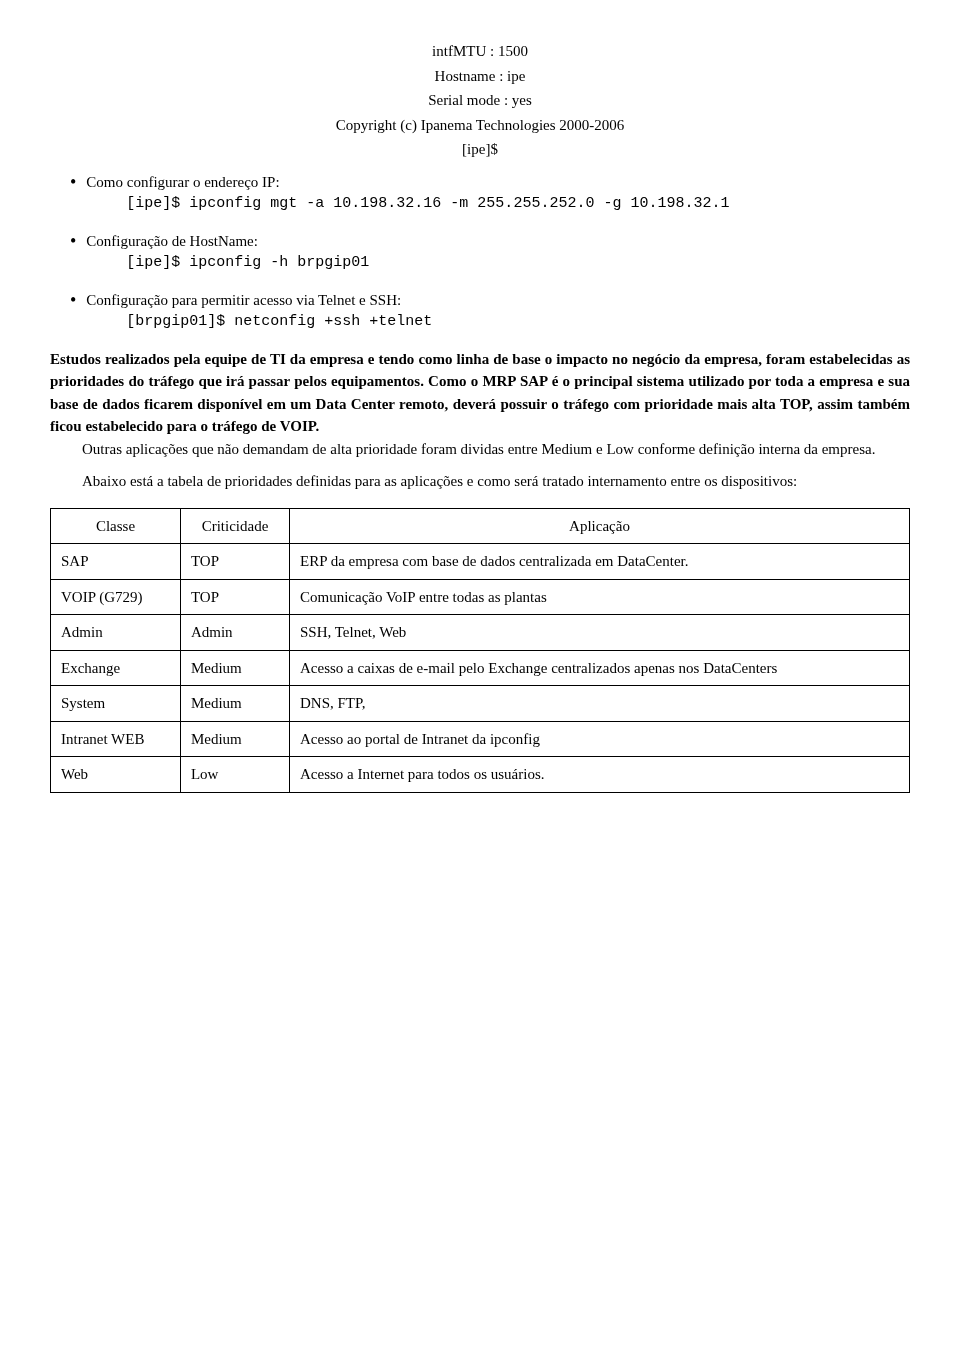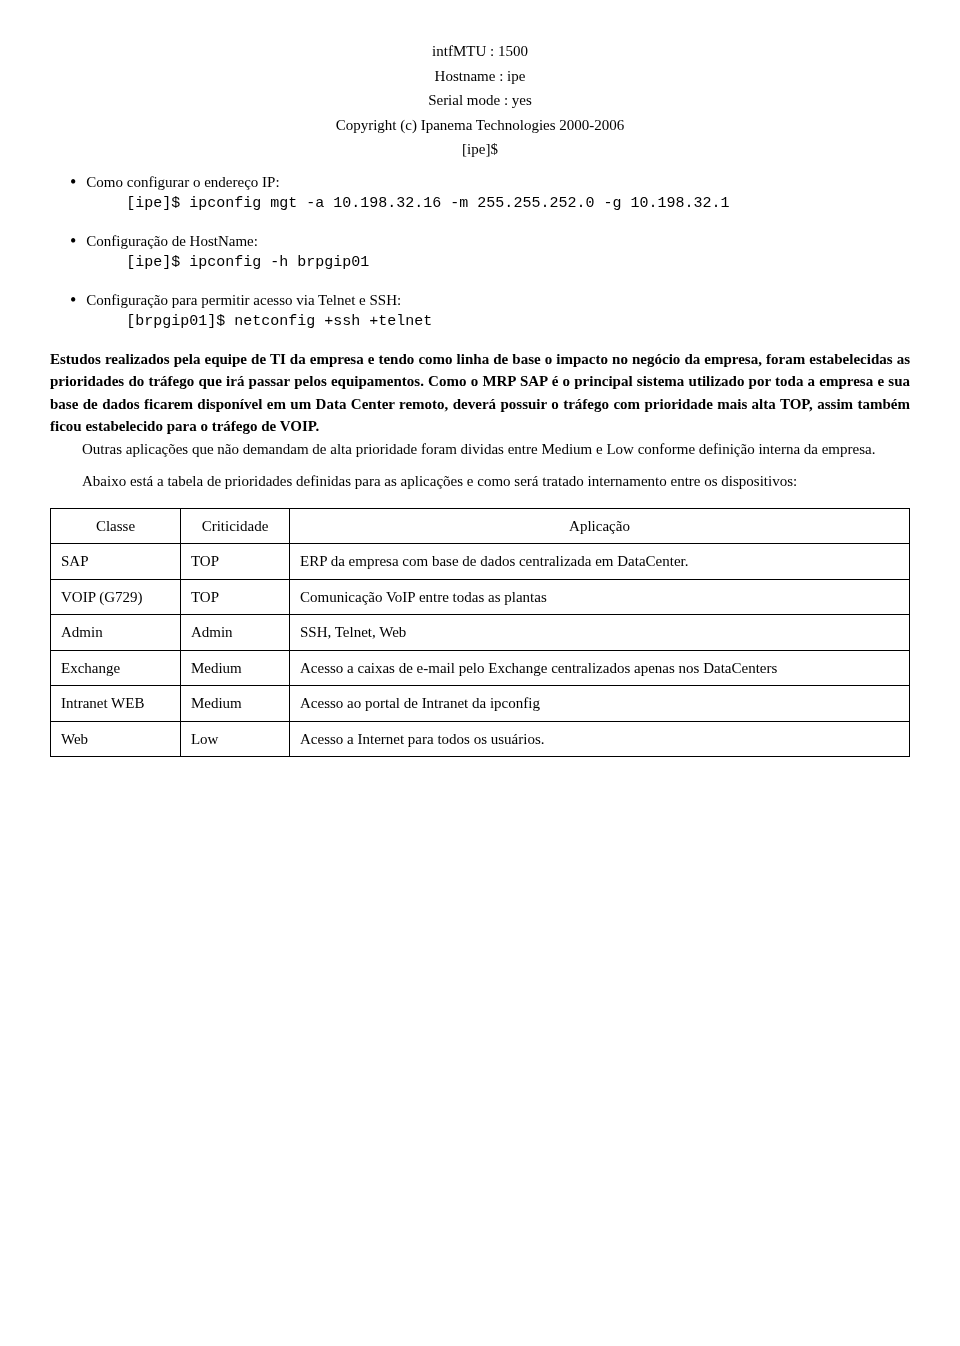--- a/index.html
+++ b/index.html
@@ -146,20 +146,25 @@
         <td>Admin</td>
         <td>Admin</td>
         <td>SSH, Telnet, Web</td>
       </tr>
       <tr>
         <td>Exchange</td>
         <td>Medium</td>
         <td>Acesso a caixas de e-mail pelo Exchange centralizados apenas nos DataCenters</td>
       </tr>
       <tr>
+        <td>System</td>
+        <td>Medium</td>
+        <td>DNS, FTP,</td>
+      </tr>
+      <tr>
         <td>Intranet WEB</td>
         <td>Medium</td>
         <td>Acesso ao portal de Intranet da ipconfig</td>
       </tr>
       <tr>
         <td>Web</td>
         <td>Low</td>
         <td>Acesso a Internet para todos os usuários.</td>
       </tr>
     </tbody>

